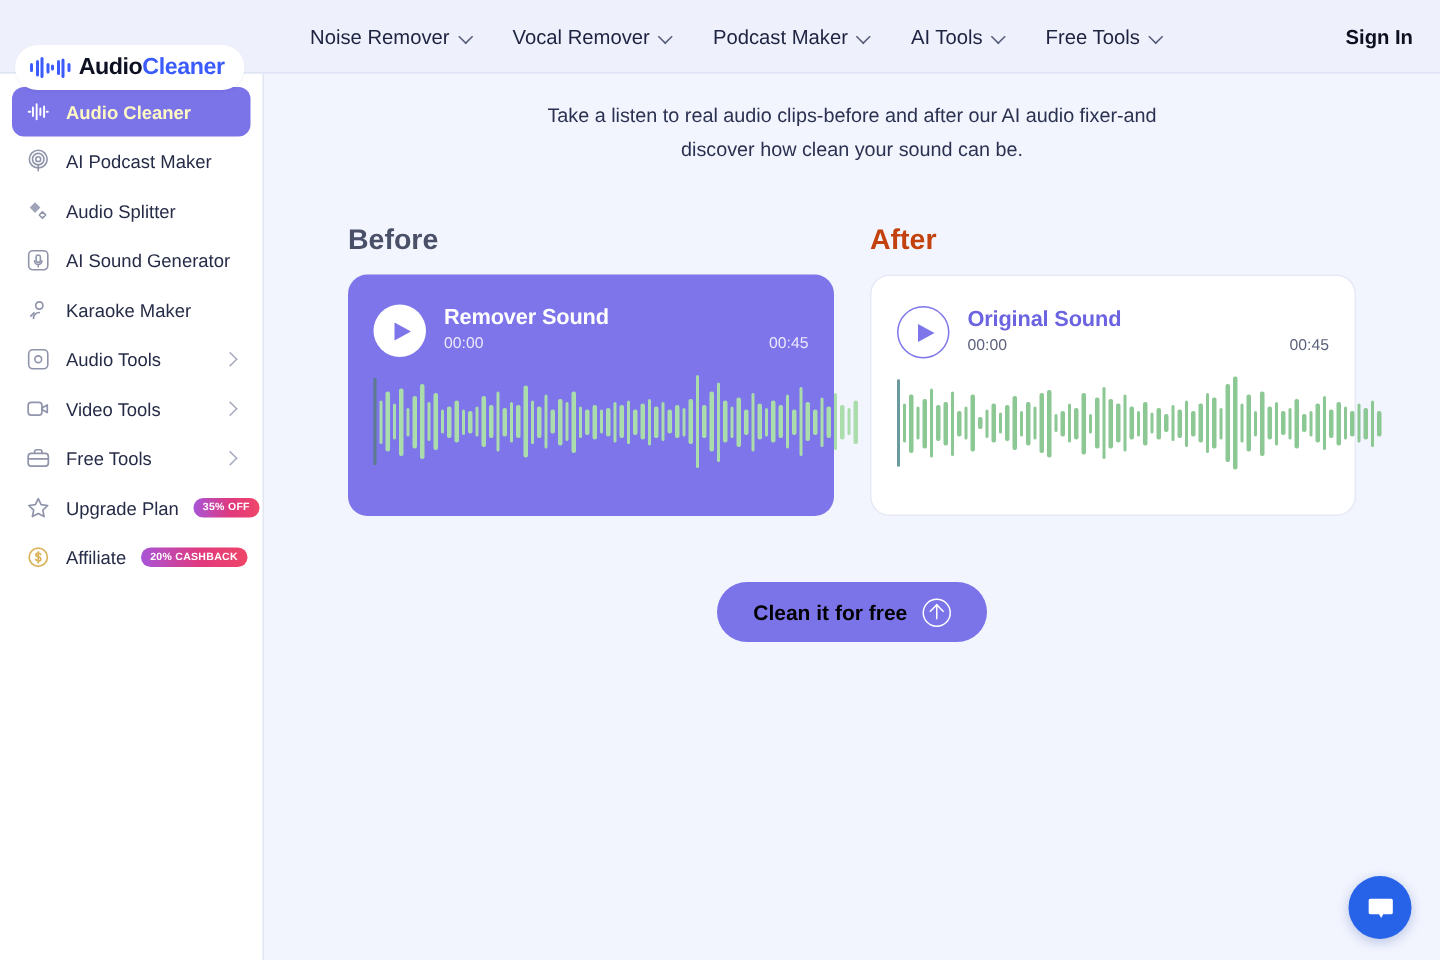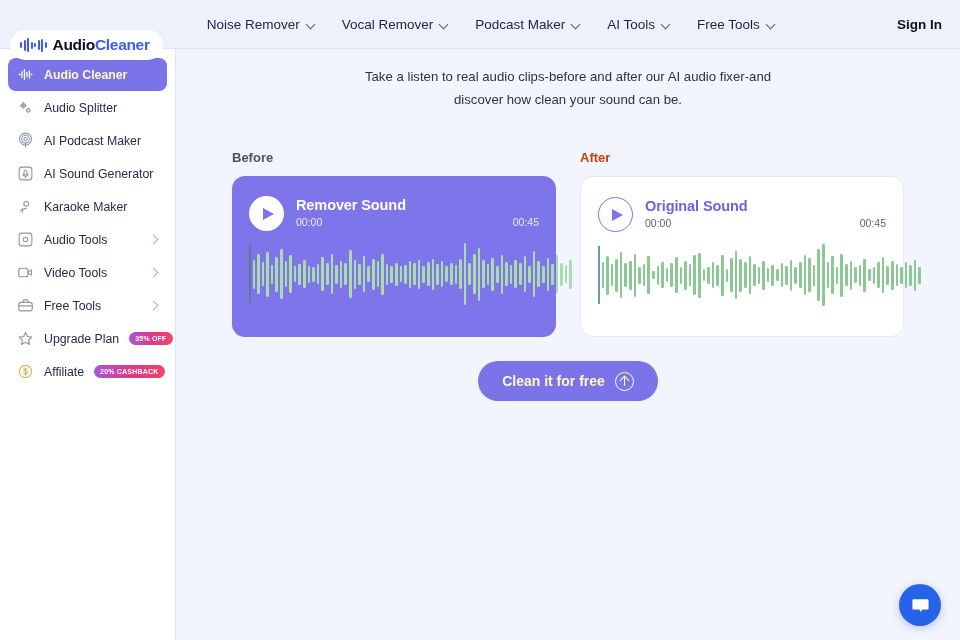--- a/index.html
+++ b/index.html
@@ -98,21 +98,21 @@
     font-size: 31px; font-weight: 800; color: #090c18;
     letter-spacing: -.6px; text-align: center; white-space: nowrap;
   }
   .sub {
     margin-top: 16px; font-size: 13.2px; color: #2b3150;
     text-align: center; line-height: 1.75; max-width: 470px;
   }
 
   .cards { display: flex; gap: 24px; margin-top: 39px; }
   .col { width: 324px; }
-  .col-title { font-size: 13px; font-weight: 700; margin-bottom: 11px; }
+  .col-title { font-size: 19px; font-weight: 700; margin-bottom: 11px; }
   .col.before .col-title { color: #4a5068; }
   .col.after  .col-title { color: #c2410c; }
 
   .card { height: 161px; border-radius: 13px; padding: 19px 17px 0 17px; }
   .card.before { background: #7d75e9; }
   .card.after  { background: #ffffff; border: 1px solid #e6e9f6; }
 
   .crow { display: flex; align-items: flex-start; gap: 12px; }
   .play {
     width: 35px; height: 35px; border-radius: 50%; flex: none;
@@ -138,23 +138,23 @@
 
   .wave { display: flex; align-items: center; gap: 2px; height: 66px; margin-top: 10px; }
   .wave b { display: block; width: 2.6px; border-radius: 1.3px; flex: none; }
   .card.before .wave b { background: #abdcab; }
   .card.after  .wave b { background: #8cc894; }
   .wave .pl { width: 1.5px; border-radius: 0; height: 58px !important; }
   .card.before .wave .pl { background: #5d7a8e; }
   .card.after  .wave .pl { background: #6b9a9f; }
 
   .cta {
-    margin-top: 24px;
+    margin-top: 44px;
     display: flex; align-items: center; gap: 10px;
-    background: #7b73e8; color: #fef9c3;
+    background: #7b73e8; color: #000000;
     font-size: 14px; font-weight: 700;
     padding: 0 24px; height: 40px; border-radius: 21px;
     border: none; cursor: pointer;
     font-family: "Liberation Sans", sans-serif;
   }
   .arr-up {
     width: 19px; height: 19px; border-radius: 50%;
     border: 1.5px solid #ffffff; position: relative; flex: none;
   }
   .arr-up::before {
@@ -229,35 +229,35 @@
     <div class="sidebar">
 
       <div class="side-item active">
         <svg class="sic" viewBox="0 0 24 24" fill="none" stroke="currentColor" stroke-width="1.8" stroke-linecap="round">
           <path d="M3 12h1.5M7 8v8M10.5 5v14M14 9v6M17.5 7v10M21 12h-1"></path>
         </svg>
         <span class="lbl">Audio Cleaner</span>
       </div>
 
       <div class="side-item">
-        <svg class="sic" viewBox="0 0 24 24" fill="none" stroke="currentColor" stroke-width="1.6" stroke-linecap="round" stroke-linejoin="round">
-          <path d="M4 9l5-5 5 5-5 5z" fill="currentColor" stroke="none" opacity=".85"></path>
-          <path d="M13 16l3-3 3 3-3 3z"></path>
-        </svg>
-        <span class="lbl">Audio Splitter</span>
-      </div>
-
-      <div class="side-item">
         <svg class="sic" viewBox="0 0 24 24" fill="none" stroke="currentColor" stroke-width="1.5">
           <circle cx="12" cy="10" r="2.3"></circle>
             <circle cx="12" cy="10" r="5.4"></circle>
             <circle cx="12" cy="10" r="8.4"></circle>
           <path d="M12 15v6" stroke-linecap="round"></path>
         </svg>
         <span class="lbl">AI Podcast Maker</span>
+      </div>
+
+      <div class="side-item">
+        <svg class="sic" viewBox="0 0 24 24" fill="none" stroke="currentColor" stroke-width="1.6" stroke-linecap="round" stroke-linejoin="round">
+          <path d="M4 9l5-5 5 5-5 5z" fill="currentColor" stroke="none" opacity=".85"></path>
+          <path d="M13 16l3-3 3 3-3 3z"></path>
+        </svg>
+        <span class="lbl">Audio Splitter</span>
       </div>
 
       <div class="side-item">
         <svg class="sic" viewBox="0 0 24 24" fill="none" stroke="currentColor" stroke-width="1.5" stroke-linecap="round">
           <rect x="3" y="3" width="18" height="18" rx="4"></rect>
           <rect x="10" y="7" width="4" height="7" rx="2"></rect>
           <path d="M8.5 12.5a3.5 3.5 0 007 0M12 16v2"></path>
         </svg>
         <span class="lbl">AI Sound Generator</span>
       </div>

